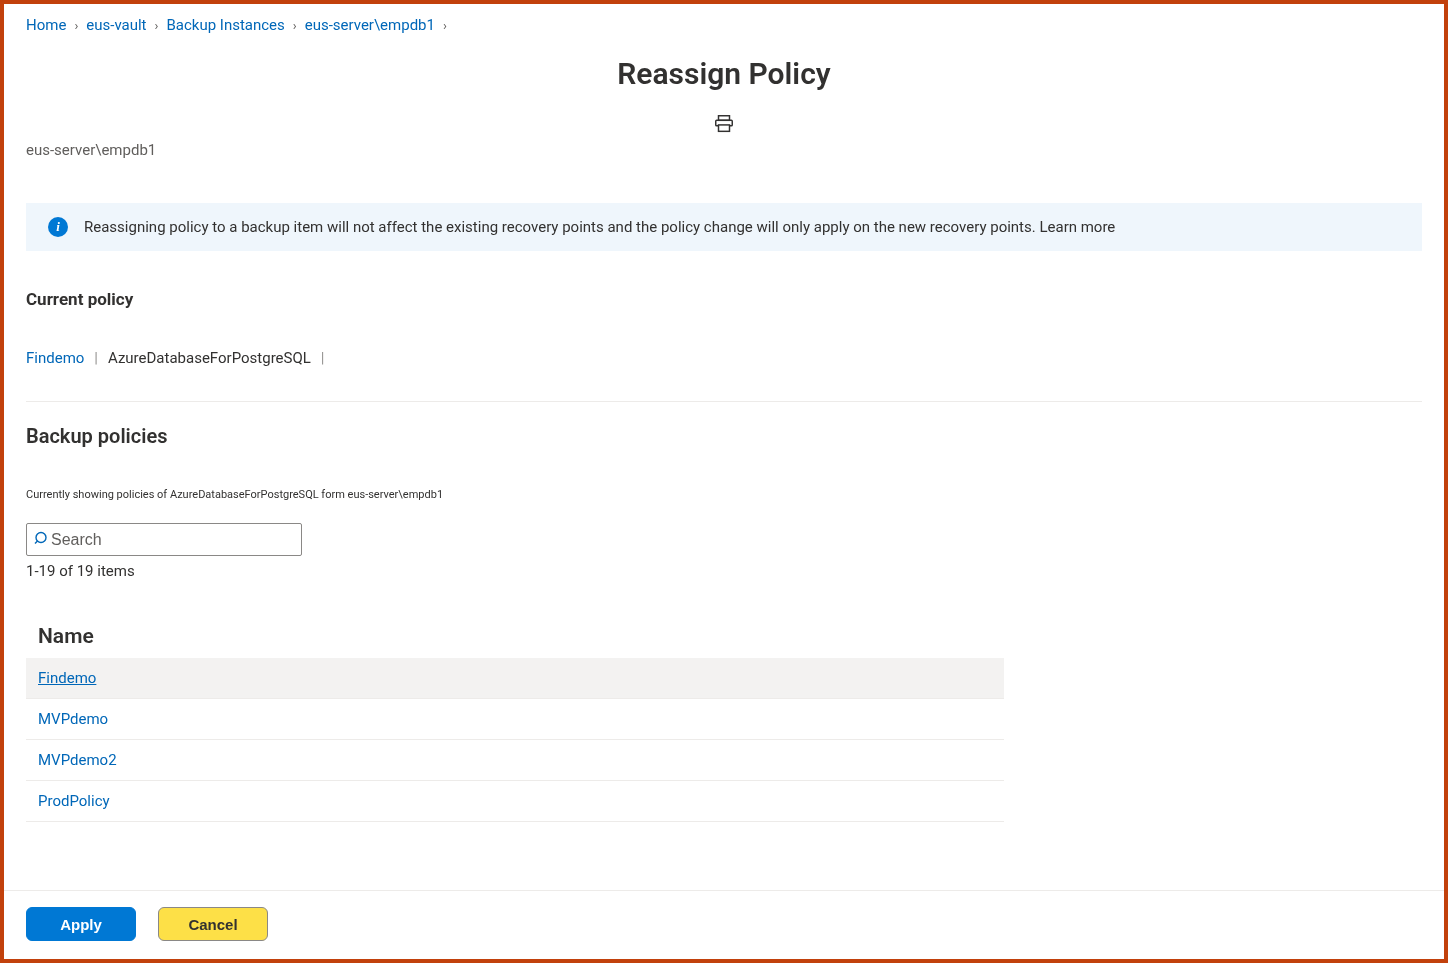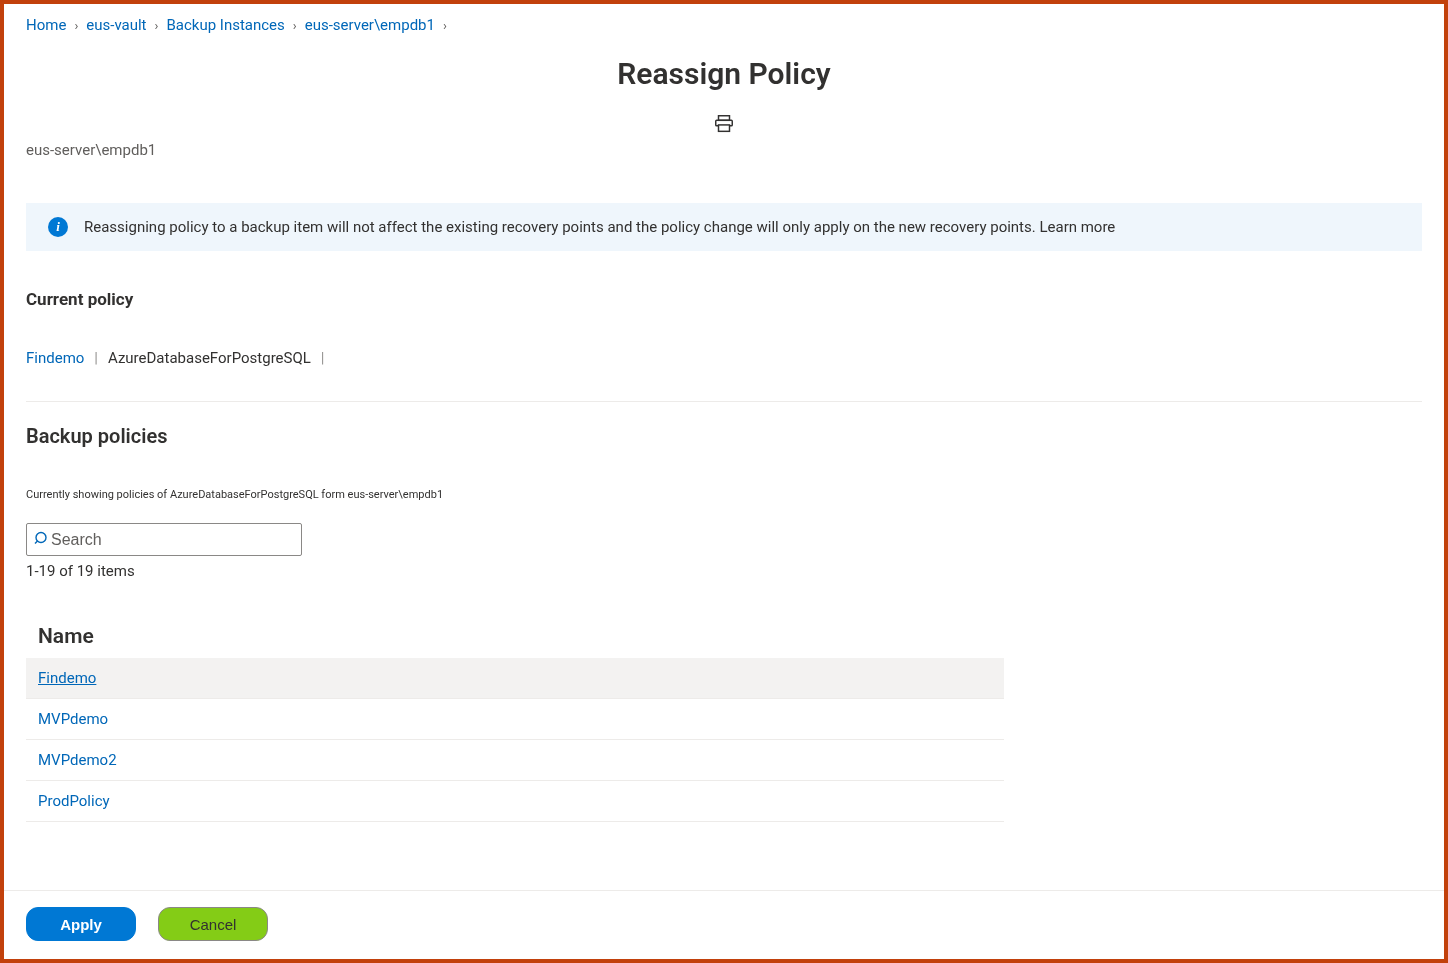--- a/index.html
+++ b/index.html
@@ -156,34 +156,35 @@
     padding:16px 22px 18px;
     display:flex;
     gap:22px;
     background:#fff;
   }
   .btn {
     height:34px;
     min-width:110px;
     padding:0 20px;
     font-size:15px;
-    border-radius:12px;
+    border-radius:6px;
     cursor:pointer;
     display:flex; align-items:center; justify-content:center;
   }
   .btn-primary {
     background:#0078d4;
     color:#fff;
     border:1px solid #0078d4;
     font-weight:600;
   }
   .btn-default {
-    background:#84cc16;
+    background:#fde047;
     color:#323130;
     border:1px solid #8a8886;
+    font-weight:bold;
   }
 </style>
 </head>
 <body>
 
 <div class="page">
   <div class="content">
 
     <nav class="breadcrumb">
       <a href="#">Home</a>

